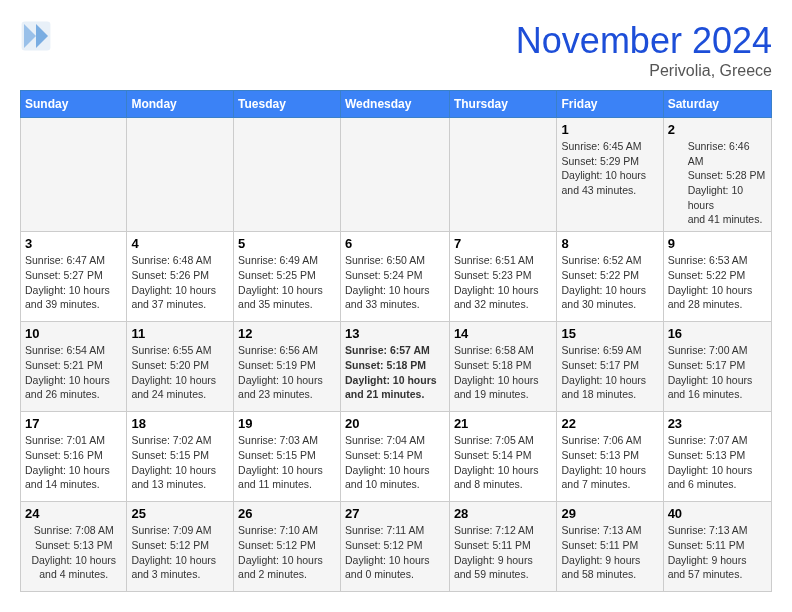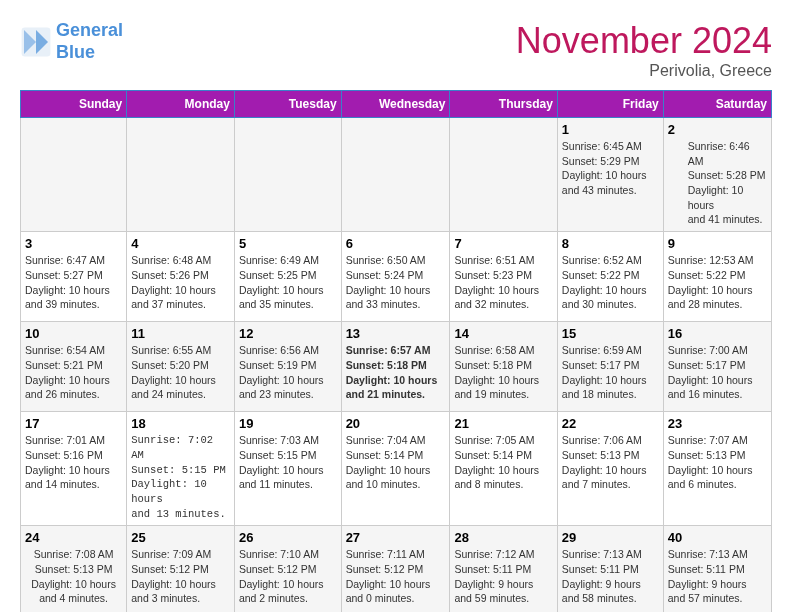--- a/index.html
+++ b/index.html
@@ -32,37 +32,37 @@
     .logo-icon {
       width: 32px;
       height: 32px;
       margin-right: 4px;
     }
     .title-block {
       text-align: right;
     }
     .month-title {
       font-size: 36px;
-      color: #be185d;
+      color: #1d4ed8;
       font-weight: normal;
     }
     .subtitle {
       font-size: 16px;
       color: #555;
     }
     table {
       width: 100%;
       border-collapse: collapse;
       font-size: 11px;
     }
     thead th {
-      background-color: #a21caf;
+      background-color: #3b82f6;
       color: #fff;
       padding: 6px 4px;
-      text-align: right;
+      text-align: left;
       font-size: 12px;
       border: 1px solid #3a80c9;
     }
     tbody td {
       border: 1px solid #ccc;
       vertical-align: top;
       padding: 4px;
       height: 90px;
       width: 113px;
     }
@@ -89,24 +89,20 @@
 </head>
 <body>
 
 <div class="header">
   <div class="logo">
     <svg class="logo-icon" viewBox="0 0 40 40">
       <rect x="2" y="2" width="36" height="36" rx="4" fill="#e8f0f8"></rect>
       <polygon points="20,5 35,20 20,35" fill="#4a90d9" opacity="0.7"></polygon>
       <polygon points="5,5 20,20 5,35" fill="#4a90d9" opacity="0.5"></polygon>
     </svg>
-    <div class="logo-text">
-      <div><span>General</span></div>
-      <div><span style="color:#4a90d9">Blue</span></div>
-    </div>
   </div>
   <div class="title-block">
     <div class="month-title">November 2024</div>
     <div class="subtitle">Perivolia, Greece</div>
   </div>
 </div>
 
 <table>
   <thead>
     <tr>
@@ -179,21 +175,21 @@
         </td>
         <td>
           <div class="day-num">8</div>
           <div class="day-info" style="white-space: pre-line;">Sunrise: 6:52 AM
 Sunset: 5:22 PM
 Daylight: 10 hours
 and 30 minutes.</div>
         </td>
         <td>
           <div class="day-num">9</div>
-          <div class="day-info" style="white-space: pre-line;">Sunrise: 12:53 AM
+          <div class="day-info" style="white-space: pre-line;">Sunrise: 6:53 AM
 Sunset: 5:22 PM
 Daylight: 10 hours
 and 28 minutes.</div>
         </td>
       </tr>
       <tr>
         <td>
           <div class="day-num">10</div>
           <div class="day-info" style="white-space: pre-line;">Sunrise: 6:54 AM
 Sunset: 5:21 PM
@@ -246,21 +242,21 @@
       <tr>
         <td>
           <div class="day-num">17</div>
           <div class="day-info" style="white-space: pre-line;">Sunrise: 7:01 AM
 Sunset: 5:16 PM
 Daylight: 10 hours
 and 14 minutes.</div>
         </td>
         <td>
           <div class="day-num">18</div>
-          <div class="day-info" style="white-space: pre-line; font-family: Liberation Mono, monospace;">Sunrise: 7:02 AM
+          <div class="day-info" style="white-space: pre-line;">Sunrise: 7:02 AM
 Sunset: 5:15 PM
 Daylight: 10 hours
 and 13 minutes.</div>
         </td>
         <td>
           <div class="day-num">19</div>
           <div class="day-info" style="white-space: pre-line;">Sunrise: 7:03 AM
 Sunset: 5:15 PM
 Daylight: 10 hours
 and 11 minutes.</div>

